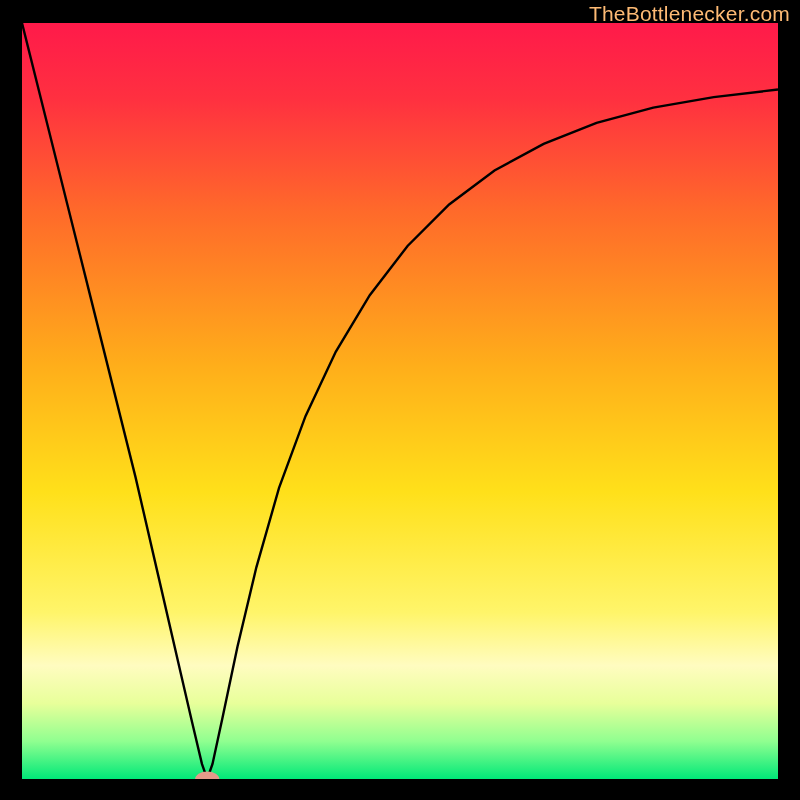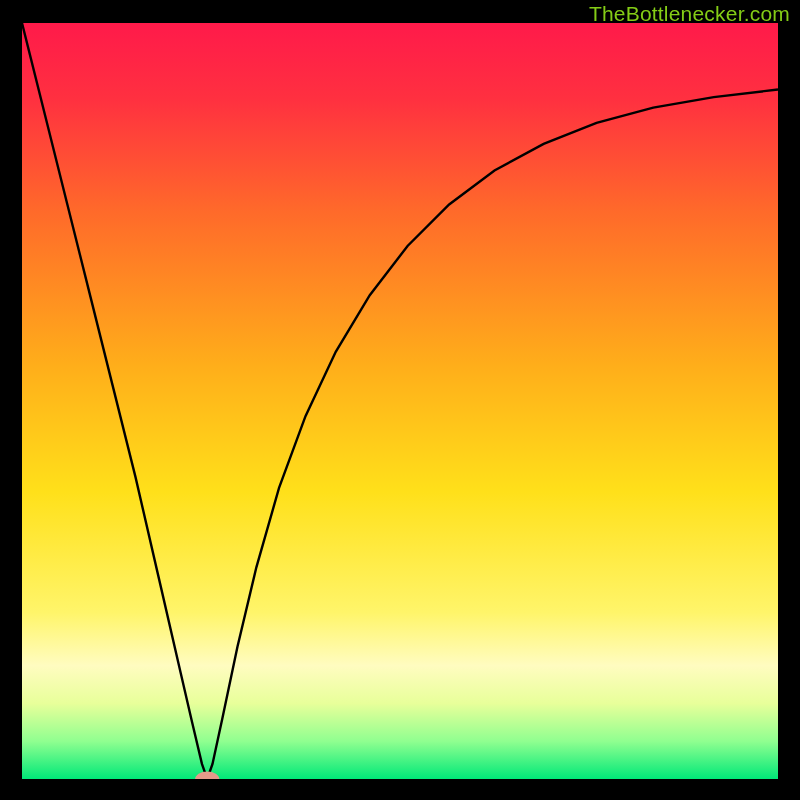--- a/index.html
+++ b/index.html
@@ -20,21 +20,21 @@
     position: absolute;
     left: 22px;
     top: 23px;
     width: 756px;
     height: 756px;
   }
   .watermark {
     position: absolute;
     top: 2px;
     right: 10px;
-    color: #84cc16;
+    color: #fdba74;
     font-size: 21px;
     letter-spacing: 0.2px;
     font-weight: 400;
   }
   svg { display: block; }
 </style>
 </head>
 <body>
 
 <div class="frame">

